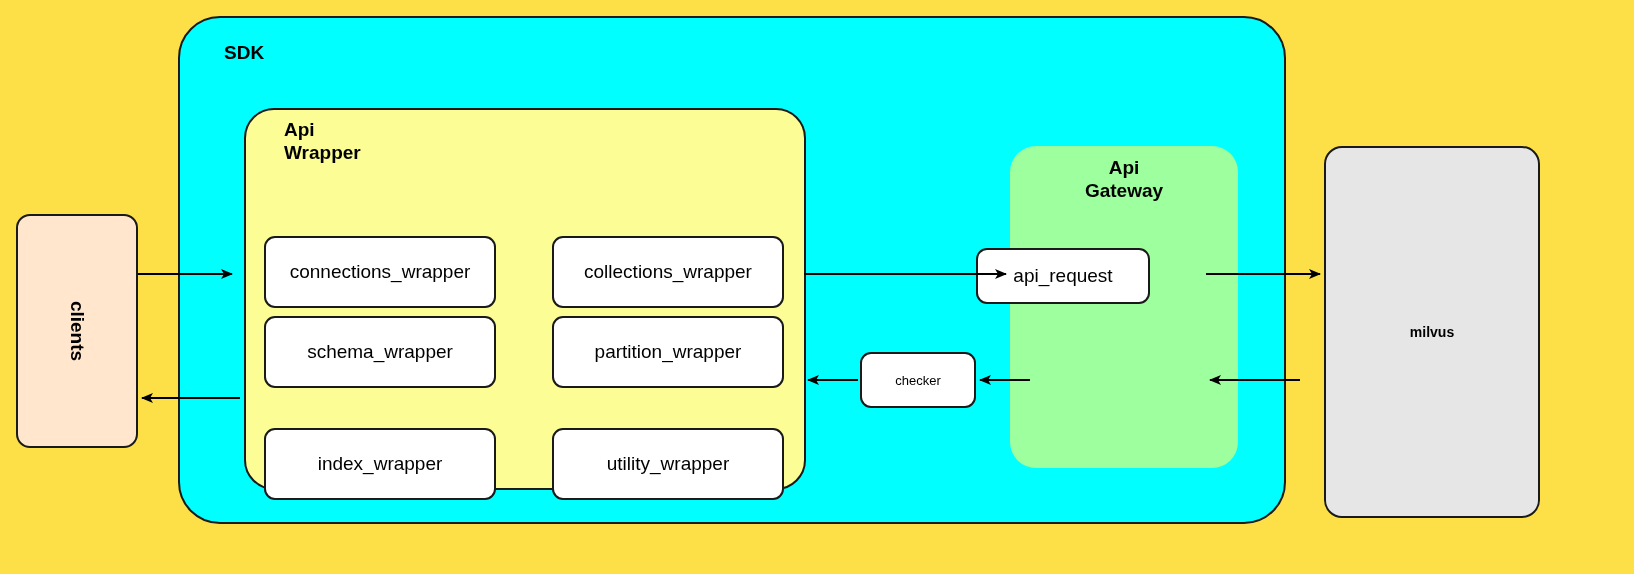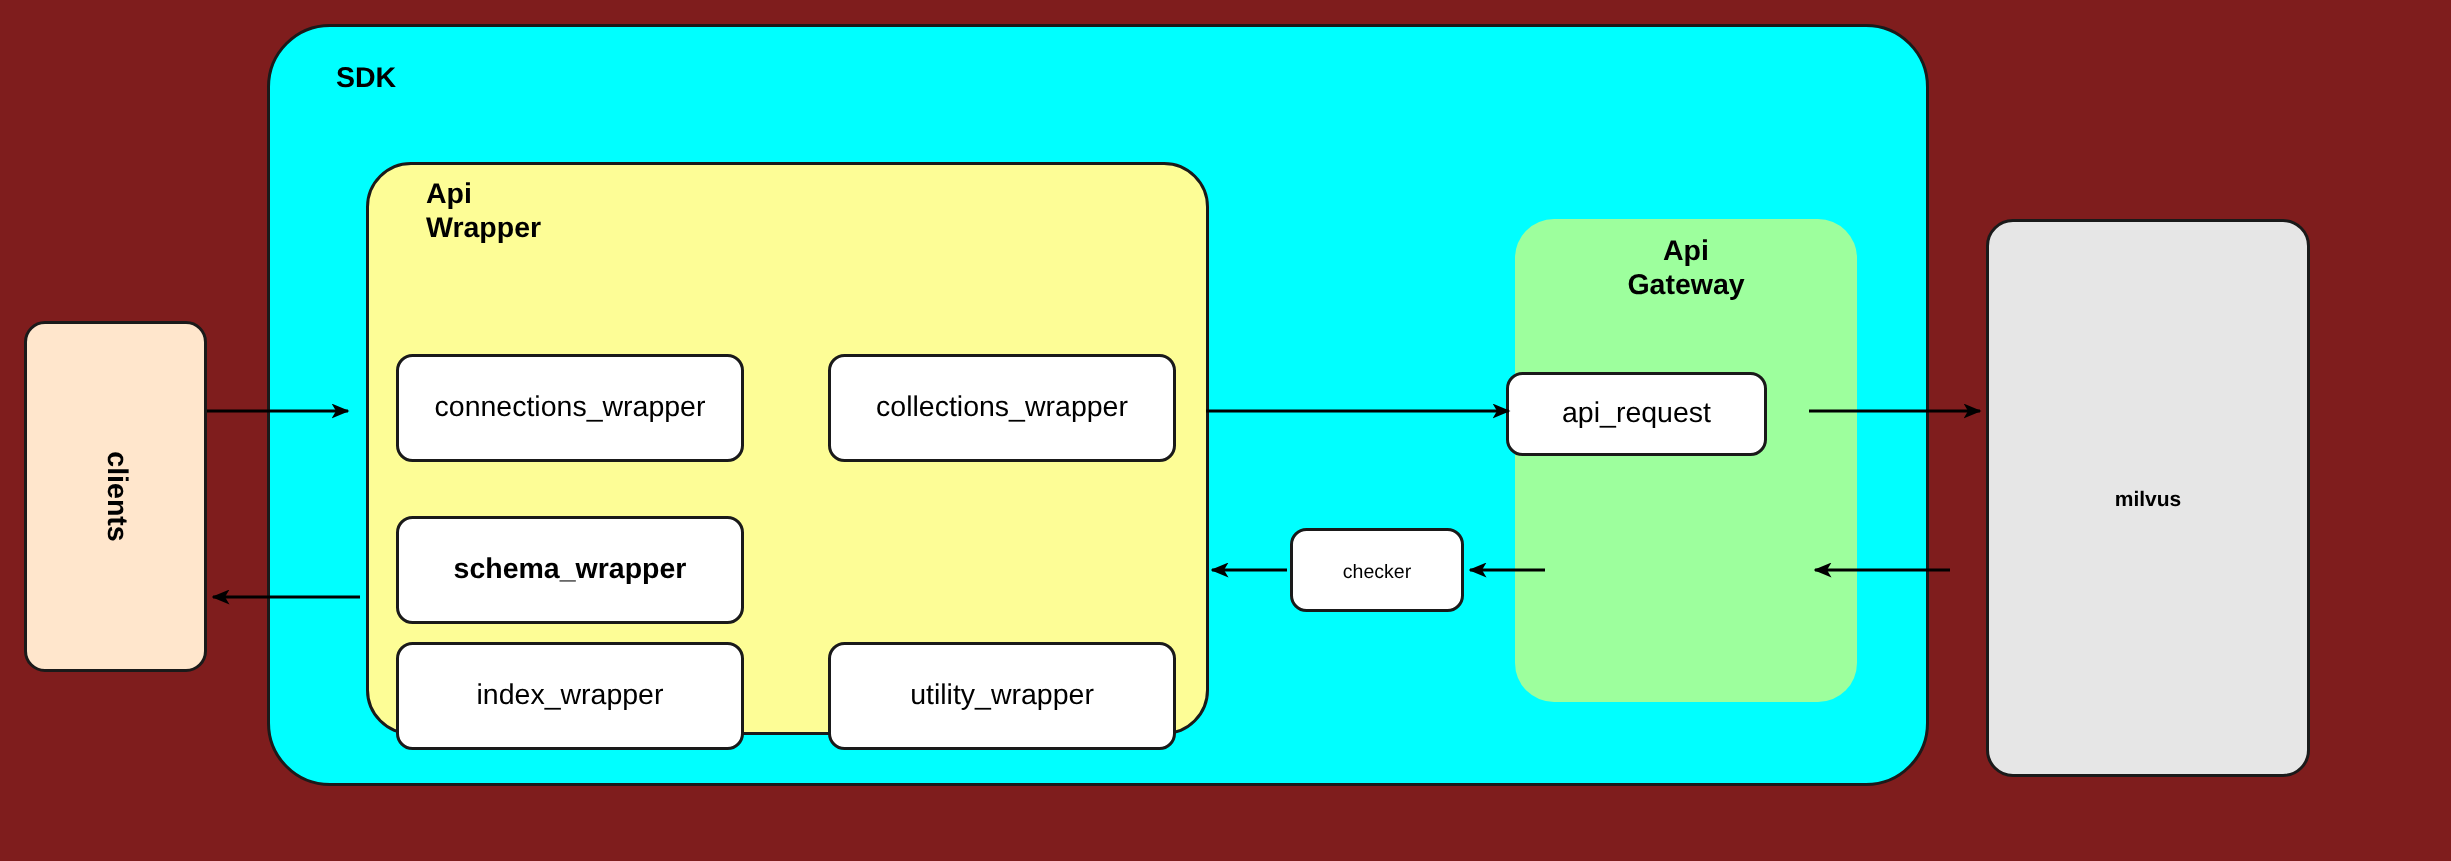--- a/index.html
+++ b/index.html
@@ -7,21 +7,21 @@
     padding: 0;
     background: #ffffff;
   }
   body {
     font-family: "Liberation Sans", sans-serif;
   }
   #canvas {
     position: relative;
     width: 1634px;
     height: 574px;
-    background: #7f1d1d;
+    background: #fde047;
     overflow: hidden;
   }
 
   
   .box {
     position: absolute;
     box-sizing: border-box;
     border: 2px solid #1a1a1a;
     display: flex;
     align-items: center;
@@ -110,24 +110,24 @@
   .card {
     background: #ffffff;
     border-radius: 11px;
     font-size: 19px;
     font-weight: normal;
   }
   .wrap-card { width: 232px; height: 72px; margin-top: 44px; }
   .wc-l { left: 264px; }
   .wc-r { left: 552px; }
   .wr-1 { top: 192px; }
-  .wr-2 { top: 300px; font-weight: bold; }
+  .wr-2 { top: 272px; }
   .wr-3 { top: 384px; }
 
-  .gw-card { left: 1004px; width: 174px; height: 56px; }
+  .gw-card { left: 976px; width: 174px; height: 56px; }
   .gw-req  { top: 248px; }
   .gw-res  { top: 352px; }
 
   .box-checker {
     left: 860px;
     top: 352px;
     width: 116px;
     height: 56px;
     background: #ffffff;
     border-radius: 11px;
@@ -159,20 +159,21 @@
 
   <div class="box box-clients">
     <span class="vlabel">clients</span>
   </div>
 
   <div class="box box-milvus">milvus</div>
 
   <div class="box card wrap-card wc-l wr-1">connections_wrapper</div>
   <div class="box card wrap-card wc-r wr-1">collections_wrapper</div>
   <div class="box card wrap-card wc-l wr-2">schema_wrapper</div>
+  <div class="box card wrap-card wc-r wr-2">partition_wrapper</div>
   <div class="box card wrap-card wc-l wr-3">index_wrapper</div>
   <div class="box card wrap-card wc-r wr-3">utility_wrapper</div>
 
   <div class="box card gw-card gw-req">api_request</div>
 
   <div class="box box-checker">checker</div>
 
   <div class="conn" style="left:0;top:0;width:1634px;height:574px;">
     <svg width="1634" height="574" viewBox="0 0 1634 574">
       <defs>

